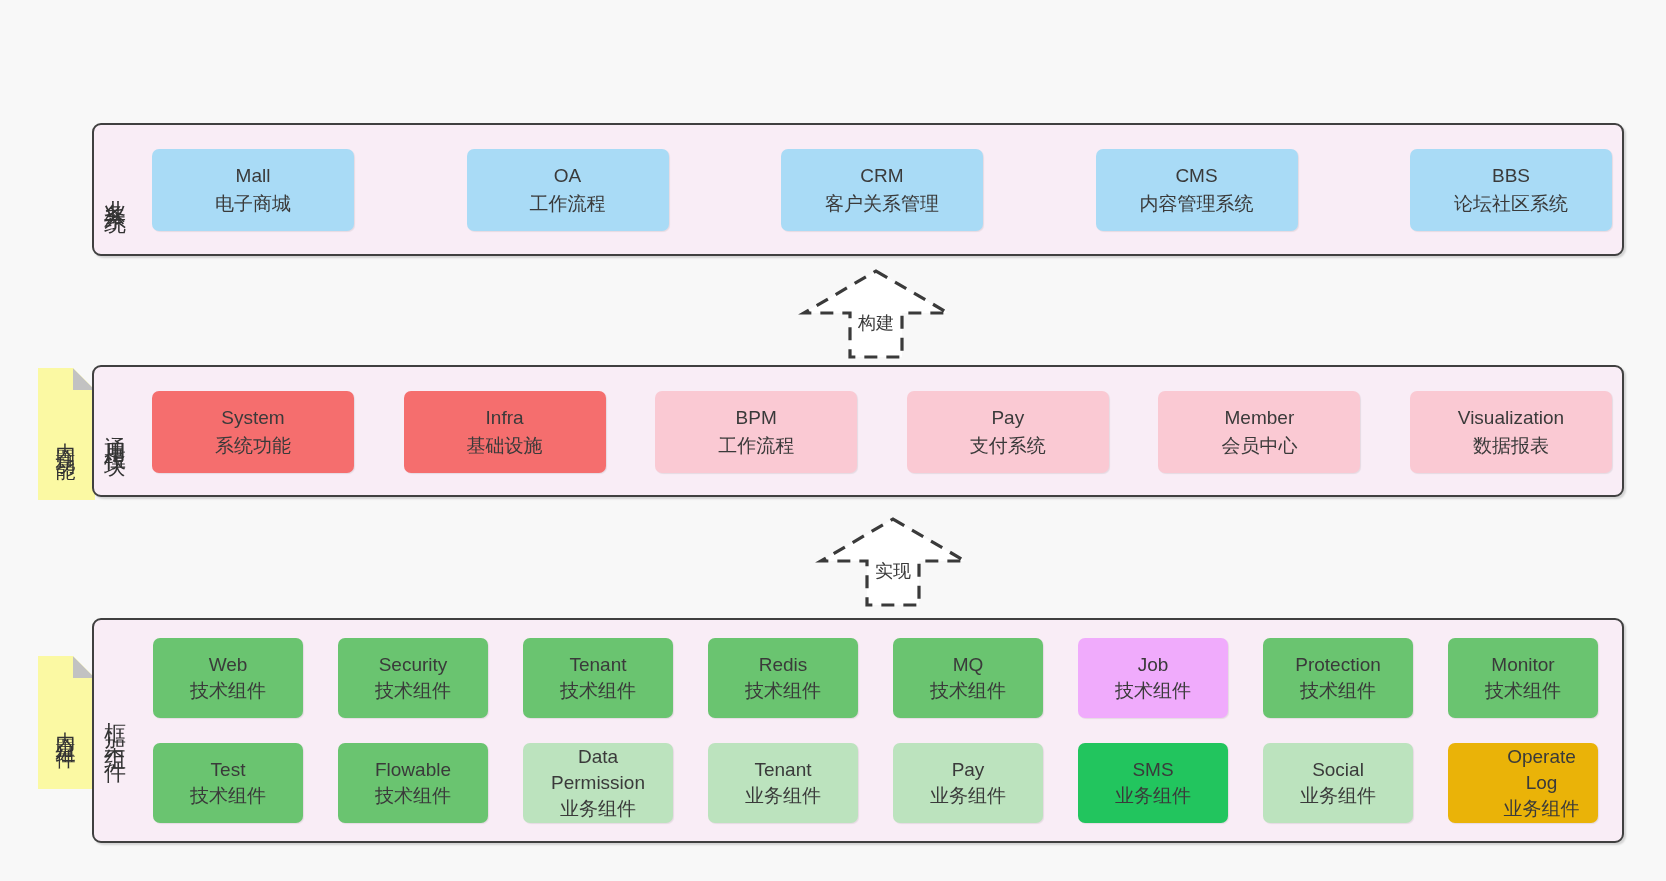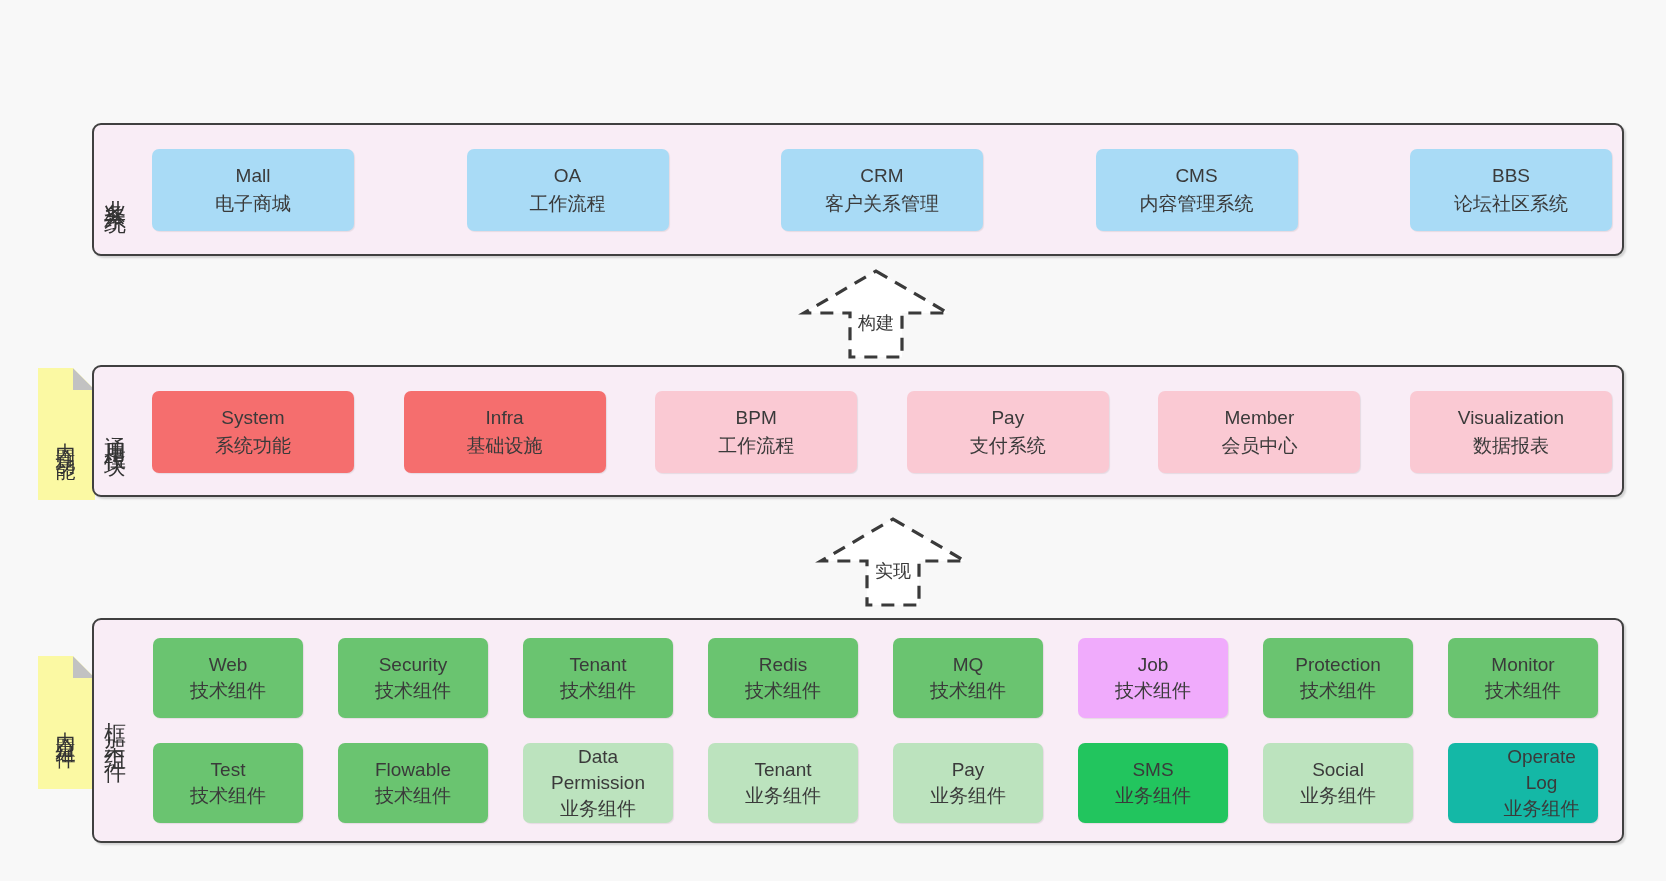--- a/index.html
+++ b/index.html
@@ -231,20 +231,20 @@
           <div class="box-desc">业务组件</div>
         </div>
         <div class="box v-lightgreen" style="background: #22c55e;">
           <div class="box-name">SMS</div>
           <div class="box-desc">业务组件</div>
         </div>
         <div class="box v-lightgreen" style="background: rgb(188, 227, 190);">
           <div class="box-name">Social</div>
           <div class="box-desc">业务组件</div>
         </div>
-        <div class="box v-lightgreen" style="background: #14b8a6; padding-left: 41px;">
+        <div class="box v-lightgreen" style="background: #eab308; padding-left: 41px;">
           <div class="box-name">Operate Log</div>
           <div class="box-desc">业务组件</div>
         </div>
       </div>
   </section>
 
 </div>
 
 </body></html>

